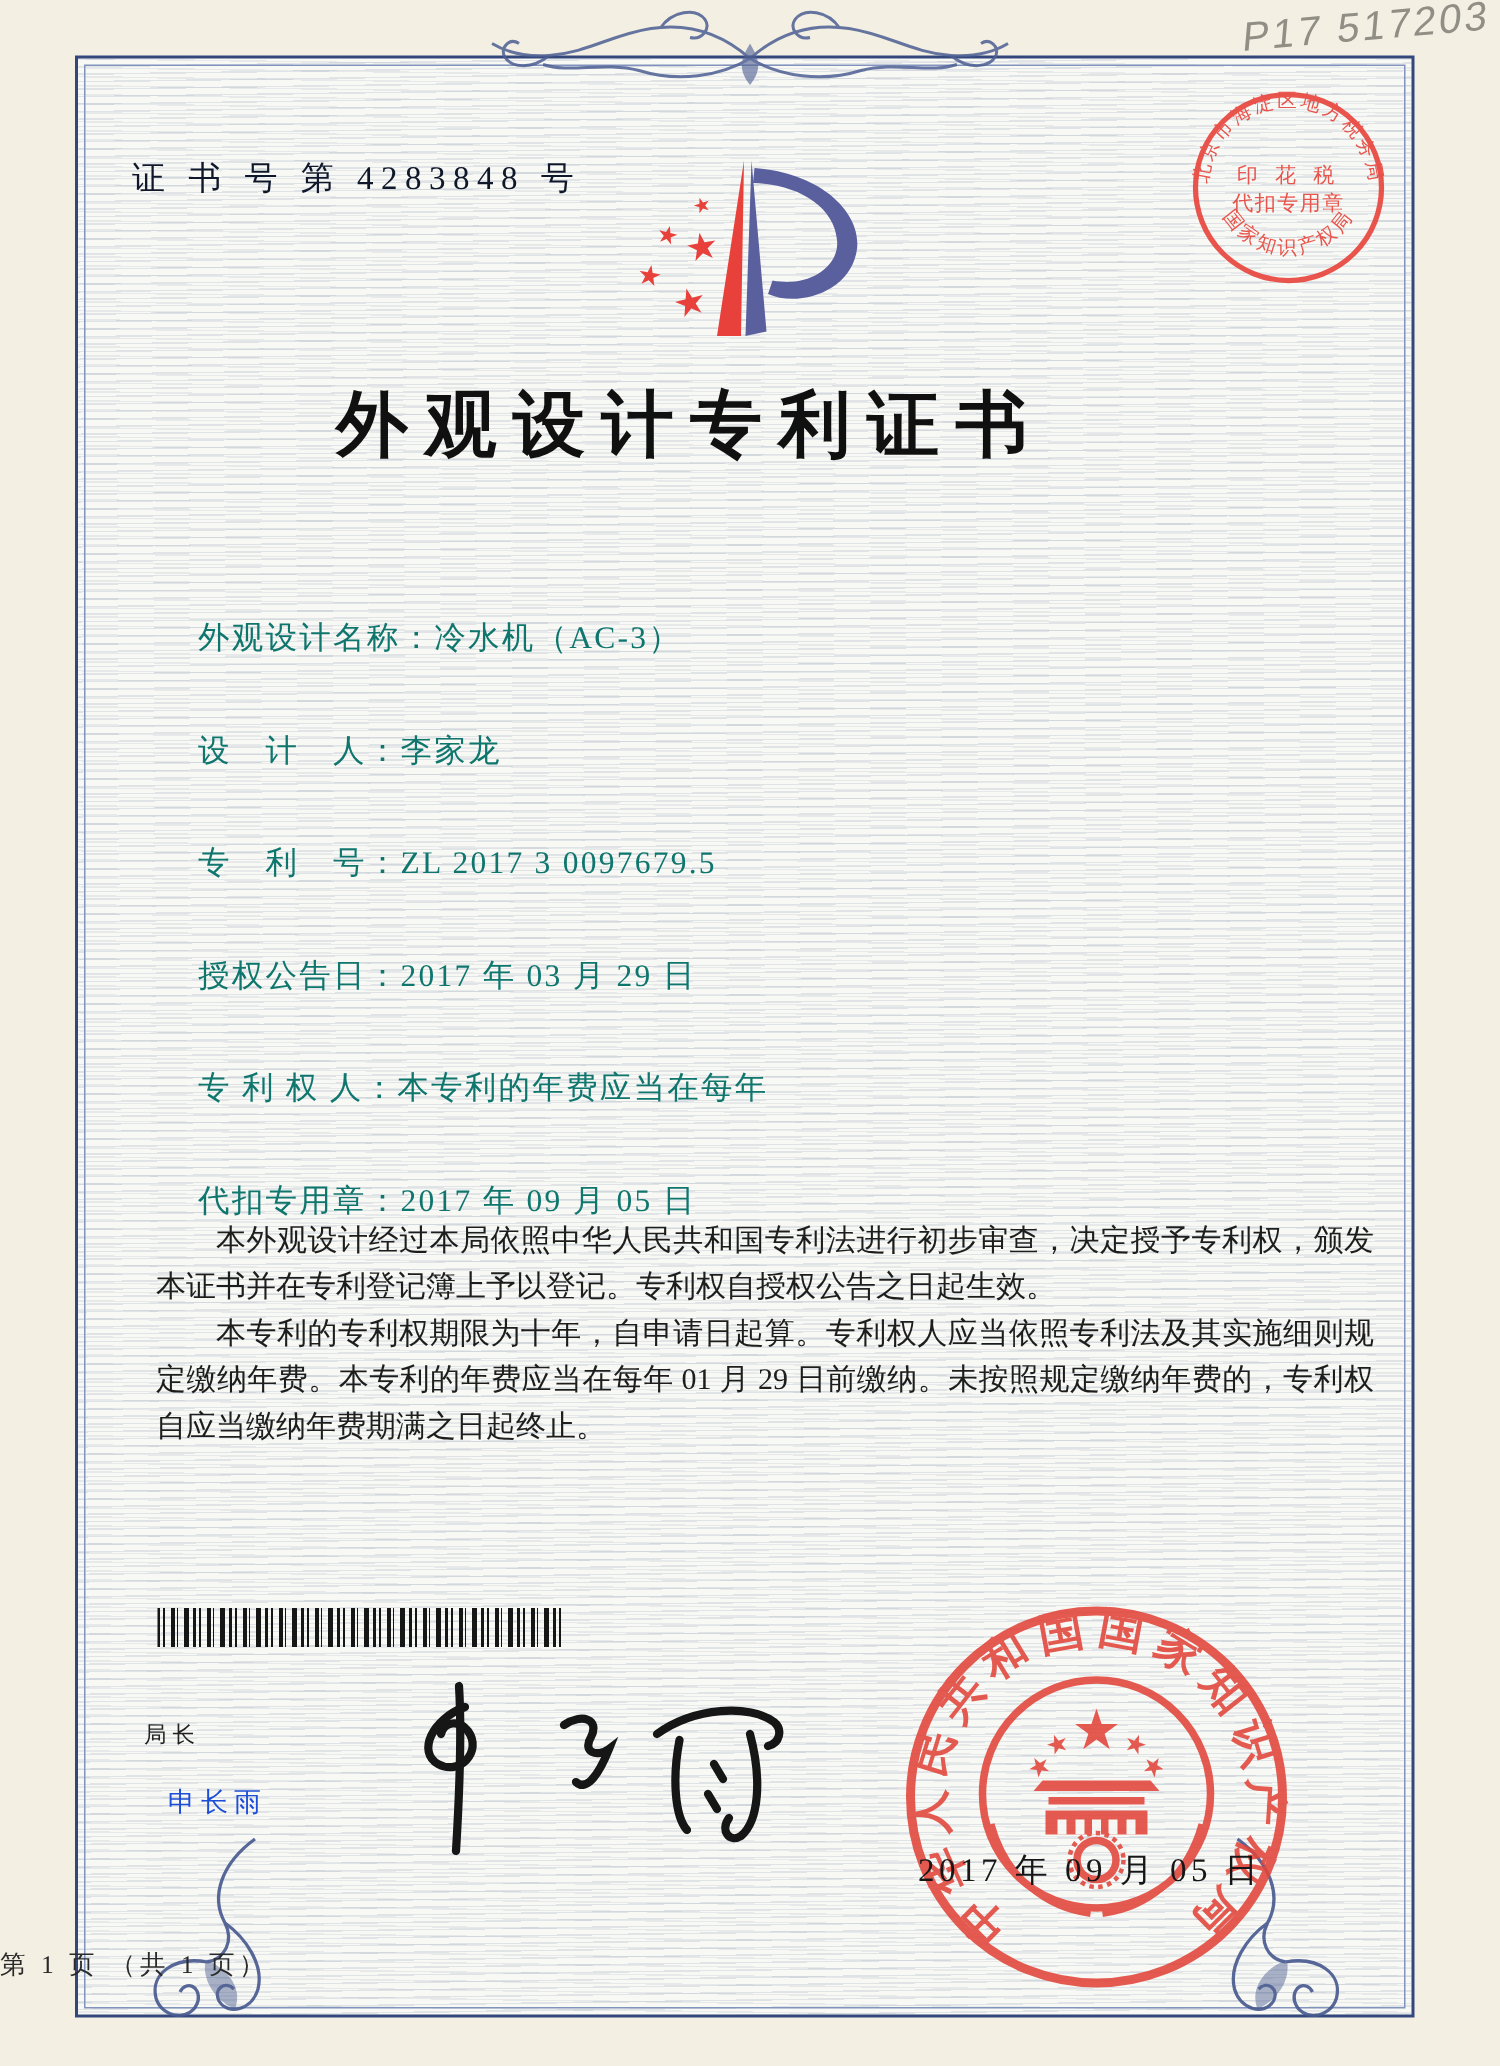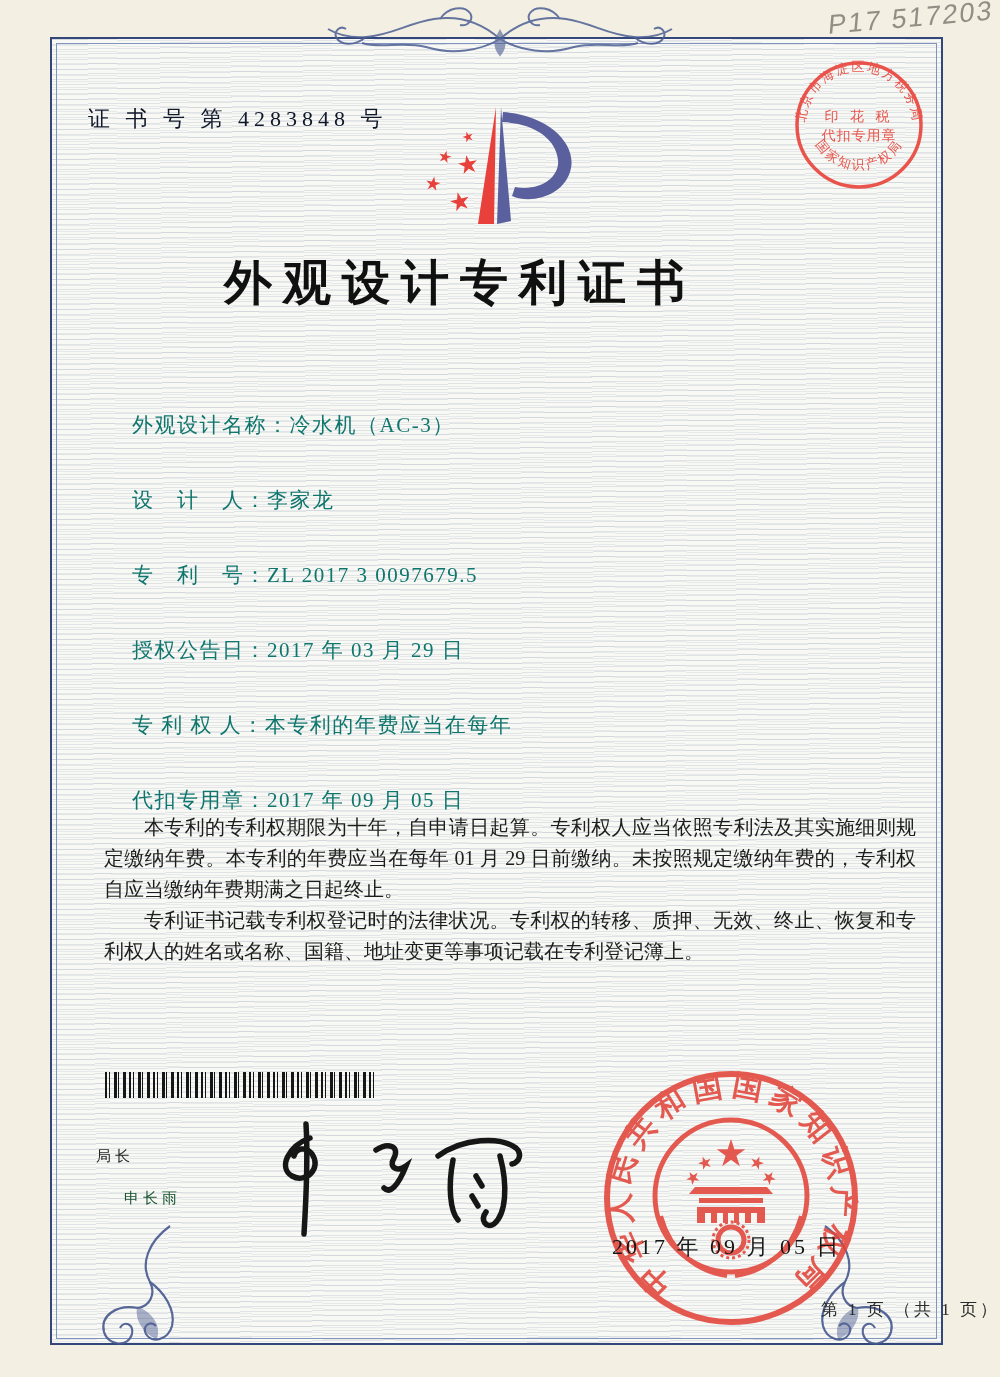--- a/index.html
+++ b/index.html
@@ -34,28 +34,28 @@
   .barcode{left:105px;top:1072px;width:270px;height:26px;
            background:repeating-linear-gradient(90deg,
              #161616 0 2px, rgba(0,0,0,0) 2px 4px,
              #161616 4px 5px, rgba(0,0,0,0) 5px 9px,
              #161616 9px 12px, rgba(0,0,0,0) 12px 13px,
              #161616 13px 14px, rgba(0,0,0,0) 14px 18px,
              #161616 18px 21px, rgba(0,0,0,0) 21px 24px);}
 
   .director-title{left:96px;top:1147px;font-family:"Liberation Sans",sans-serif;font-size:15px;
                   letter-spacing:4px;color:#222;}
-  .director-name{left:124px;top:1189px;font-family:"Liberation Sans",sans-serif;font-size:15px;
-                 letter-spacing:4px;color:#14532d;}
+  .director-name{left:112px;top:1189px;font-family:"Liberation Sans",sans-serif;font-size:18px;
+                 letter-spacing:4px;color:#1d4ed8;}
 
   .signature{left:248px;top:1116px;}
   .seal{left:601px;top:1068px;opacity:.88;z-index:4;}
   .tax-stamp{left:789px;top:55px;opacity:.9;}
   .issue-date{left:612px;top:1232px;font-size:22px;letter-spacing:3px;color:#161616;z-index:5;}
-  .page-footer{left:0;top:1298px;width:1000px;text-align:right;font-size:17px;
+  .page-footer{left:0;top:1298px;width:1000px;text-align:left;font-size:17px;
                letter-spacing:3px;color:#2a2a2a;}
 
   .ornament{color:#4d5f93;}
   svg{display:block;}
 </style>
 </head>
 <body>
 
 <div>
 
@@ -149,22 +149,22 @@
     <span>授权公告日：</span><span>2017 年 03 月 29 日</span>
   </div>
   <div class="abs field-row f4">
     <span>专 利 权 人：</span><span>本专利的年费应当在每年</span>
   </div>
   <div class="abs field-row f5">
     <span>代扣专用章：</span><span>2017 年 09 月 05 日</span>
   </div>
 
   <div class="abs paragraphs">
+    <p>本外观设计经过本局依照中华人民共和国专利法进行初步审查，决定授予专利权，颁发本证书并在专利登记簿上予以登记。专利权自授权公告之日起生效。</p>
     <p>本专利的专利权期限为十年，自申请日起算。专利权人应当依照专利法及其实施细则规定缴纳年费。本专利的年费应当在每年 01 月 29 日前缴纳。未按照规定缴纳年费的，专利权自应当缴纳年费期满之日起终止。</p>
-    <p>专利证书记载专利权登记时的法律状况。专利权的转移、质押、无效、终止、恢复和专利权人的姓名或名称、国籍、地址变更等事项记载在专利登记簿上。</p>
   </div>
 
   <div class="abs barcode"></div>
 
   <div class="abs director-title">局长</div>
   <div class="abs director-name">申长雨</div>
 
   <svg class="abs signature" width="280" height="125" viewBox="0 0 280 125">
     <g stroke="#161616" stroke-width="5.5" stroke-linecap="round" fill="none">
       <path d="M62,22 C40,30 30,52 44,60 C58,68 74,52 64,38 C58,30 48,32 46,40"></path>

